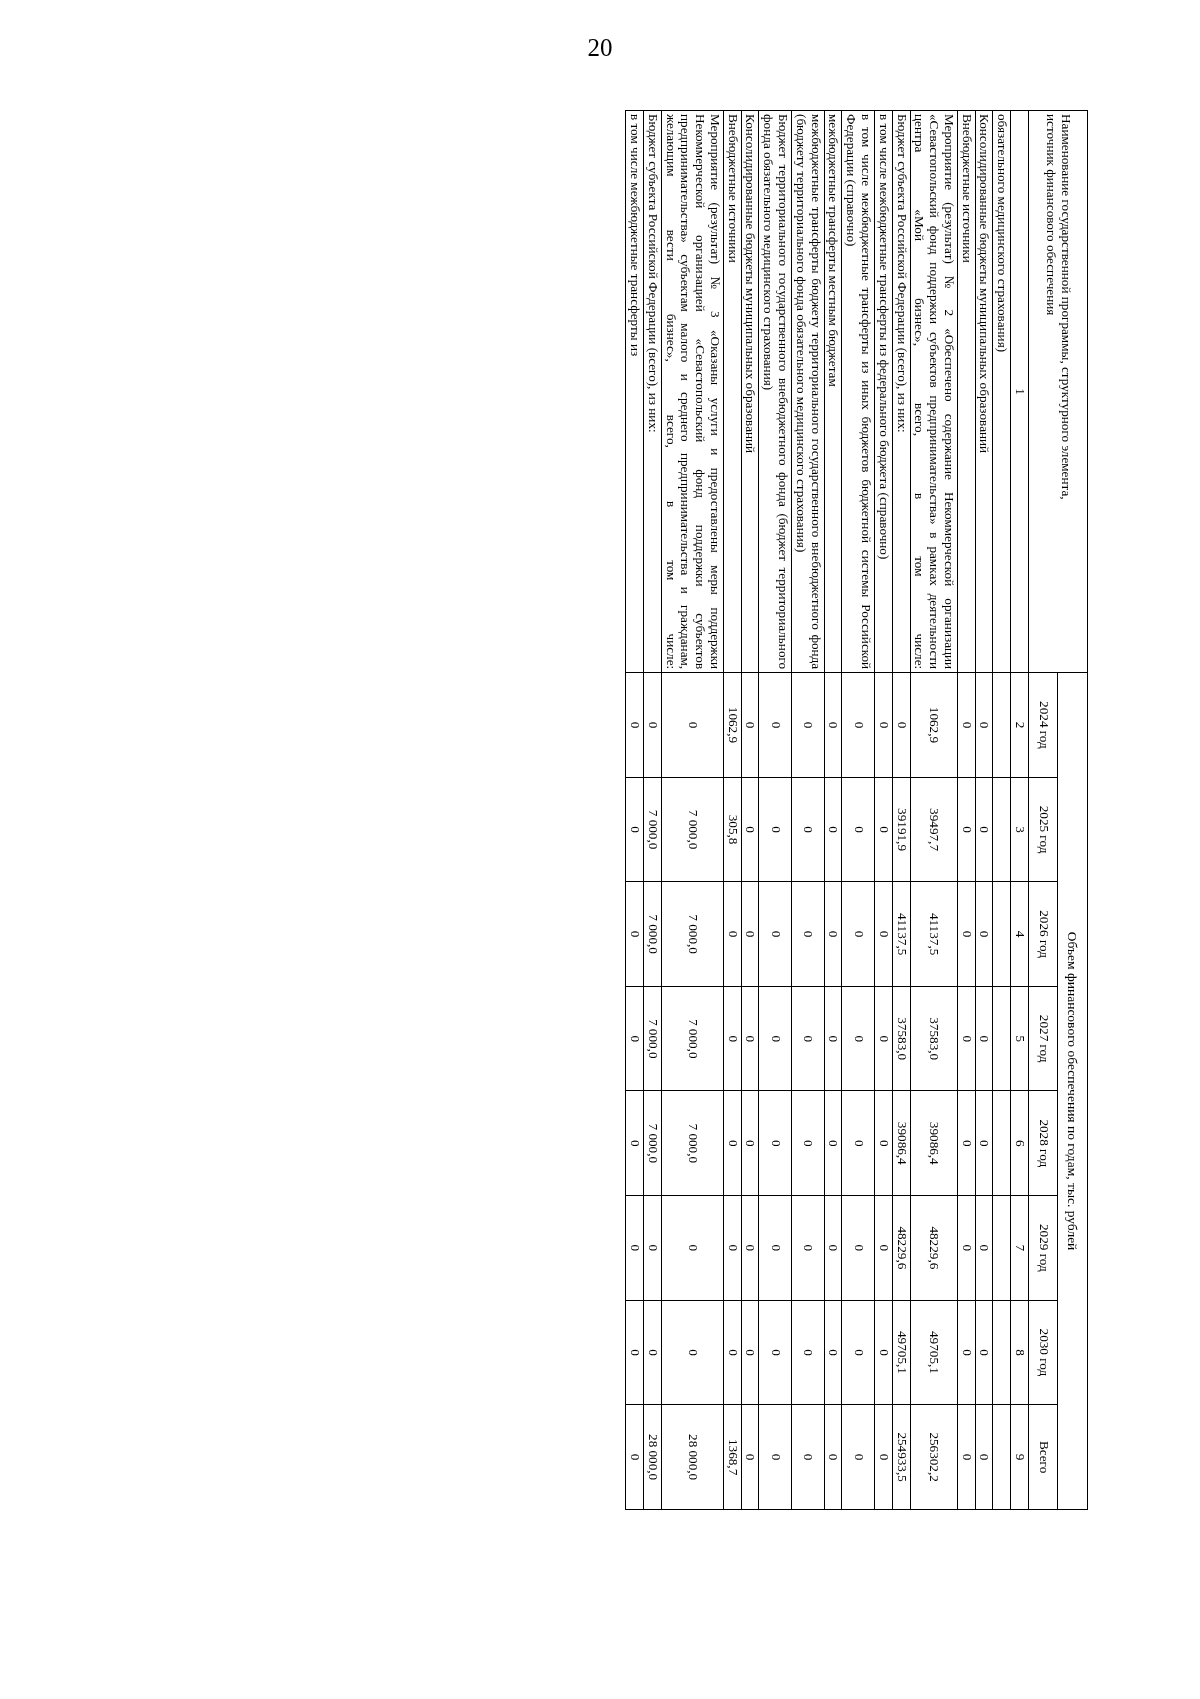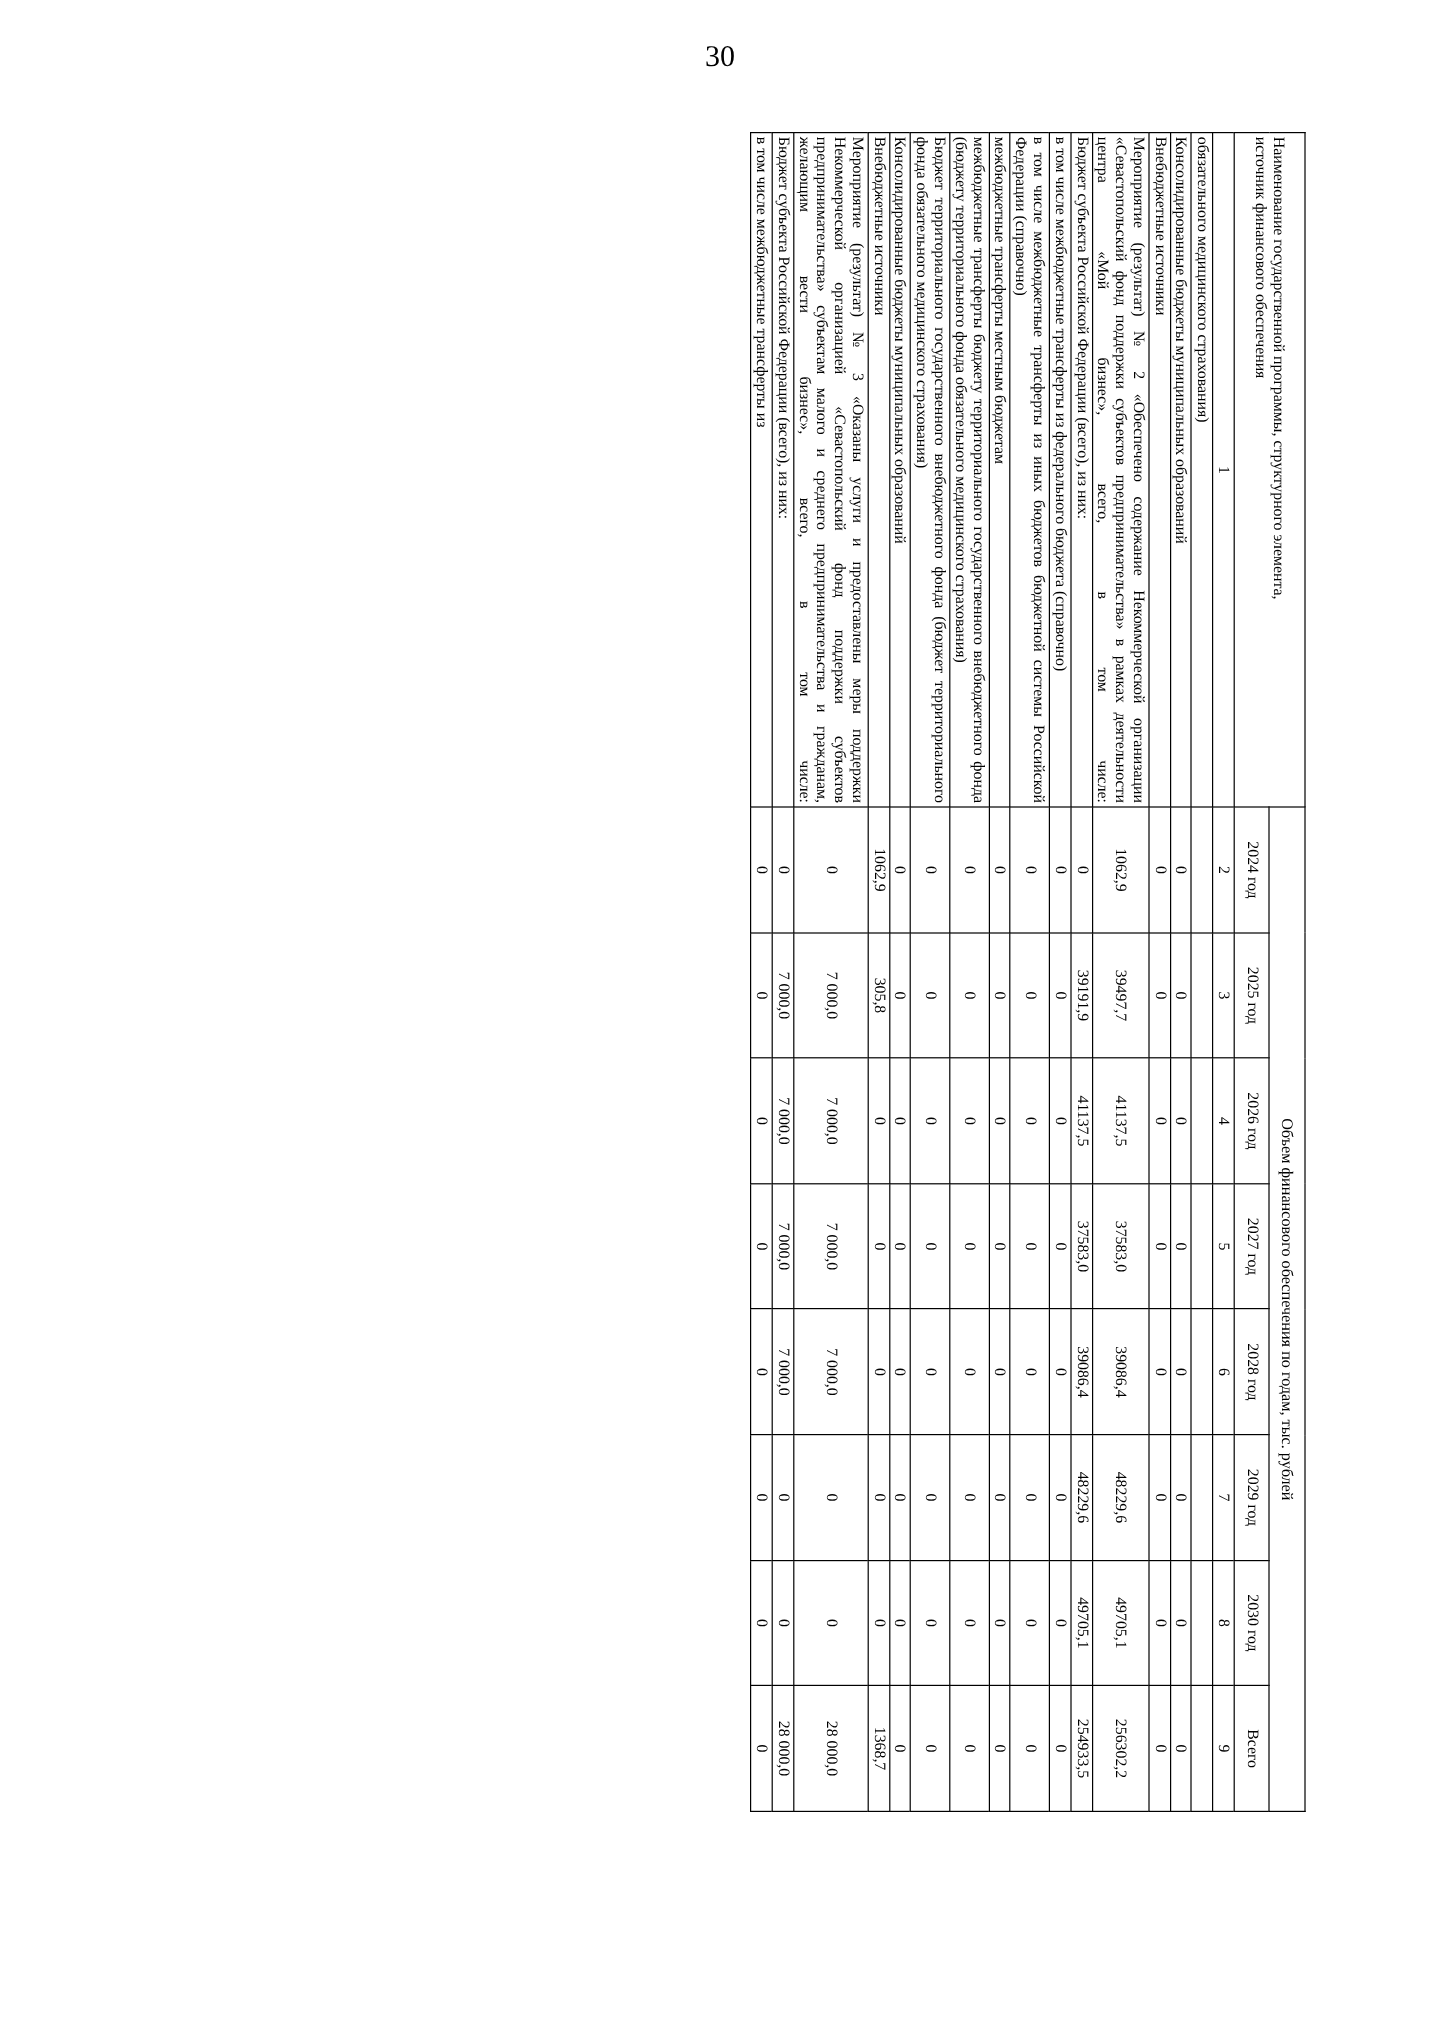--- a/index.html
+++ b/index.html
@@ -66,21 +66,21 @@
   .center { text-align: center; }
   .b { font-weight: bold; }
   .nm-just {
     text-align: justify;
     text-align-last: justify;
   }
 </style>
 </head>
 <body>
 
-<div class="page-number">30</div>
+<div class="page-number">20</div>
 
 <div class="rot-wrap">
   <table class="doc">
     <colgroup>
       <col style="width:430px">
       <col style="width:80px">
         <col style="width:80px">
         <col style="width:80px">
         <col style="width:80px">
       <col style="width:80px">

